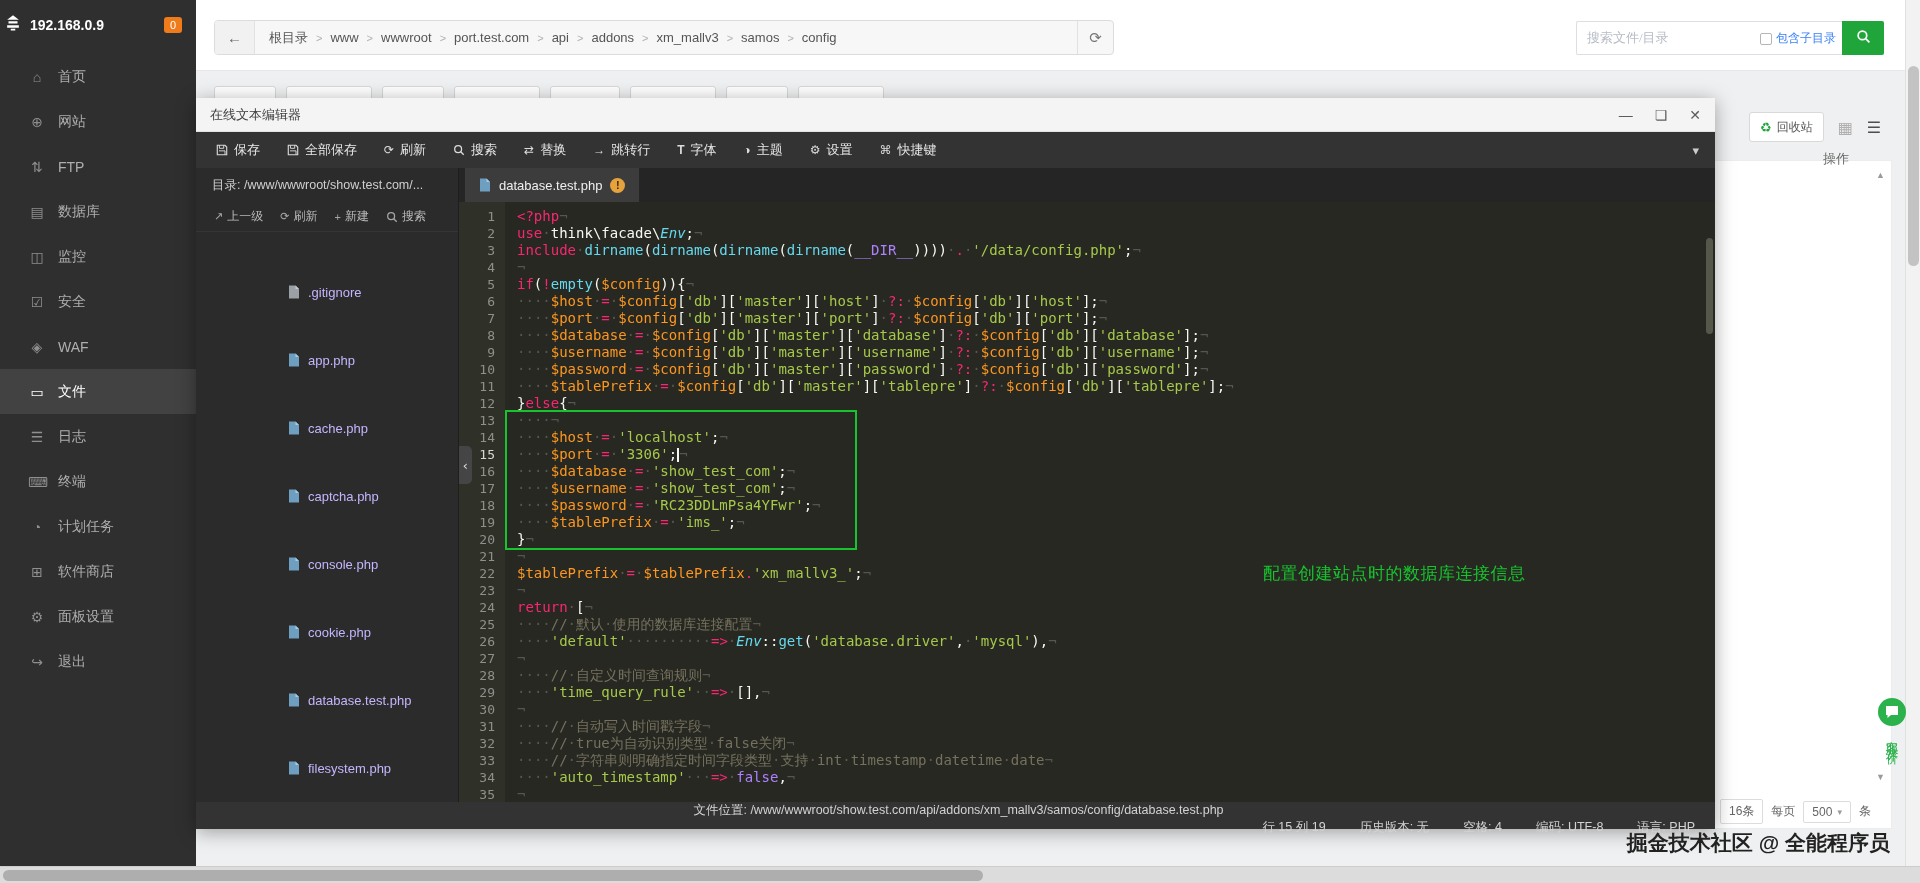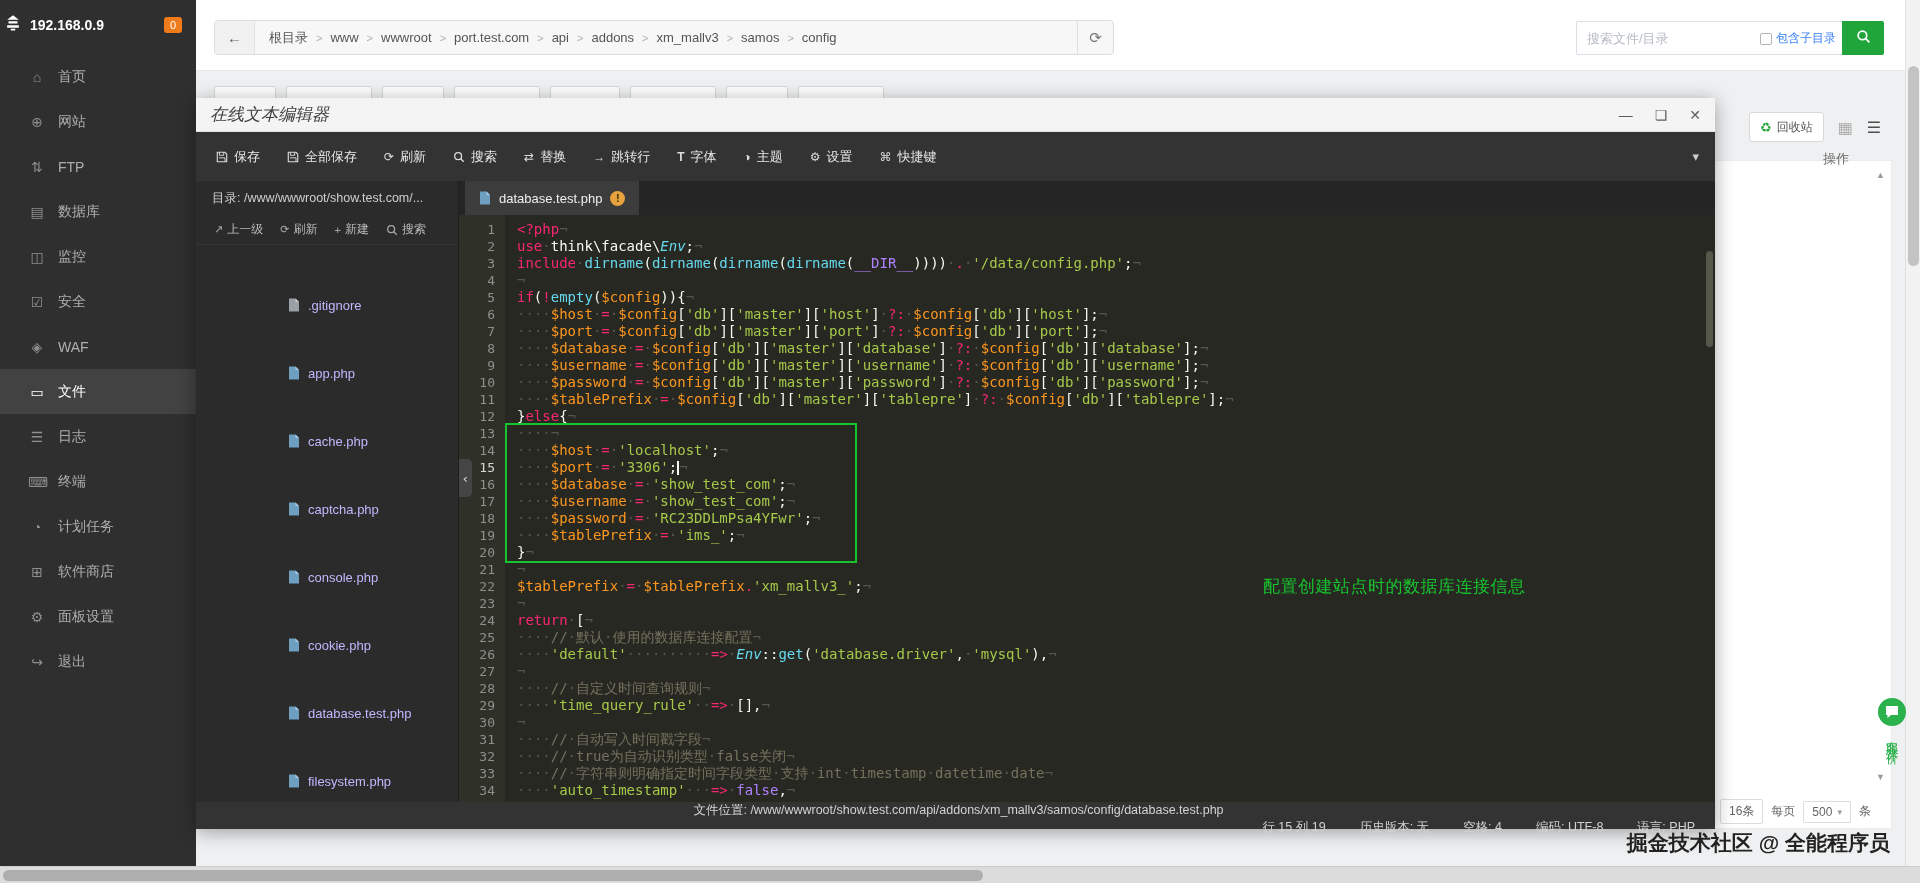--- a/index.html
+++ b/index.html
@@ -27,21 +27,21 @@
     border:1px solid #dcdcdc; border-radius:4px; overflow:hidden; }
   .tb-back { width:40px; border-right:1px solid #e1e1e1; display:flex; align-items:center; justify-content:center;
     color:#666; font-size:15px; cursor:pointer; background:#f1f1f1; }
   .crumbs { flex:1; display:flex; align-items:center; padding-left:14px; gap:8px; font-size:13px; color:#555; }
   .crumbs .sep { color:#b0b0b0; font-size:11px; }
   .crumbs .crumb { cursor:pointer; }
   .crumb-refresh { width:36px; border-left:1px solid #e1e1e1; display:flex; align-items:center; justify-content:center;
     color:#777; font-size:15px; cursor:pointer; }
   .searchbox { position:absolute; left:1380px; top:21px; display:flex; }
   .searchbox input { width:266px; height:34px; border:1px solid #dcdfe6; border-right:none; border-radius:2px 0 0 2px;
-    padding:0 96px 0 10px; font-size:13px; color:#333; outline:none; font-family:Liberation Sans, sans-serif; }
+    padding:0 96px 0 10px; font-size:13px; color:#333; outline:none; font-family:Liberation Serif, serif; }
   .searchbox input::placeholder { color:#b6bbc4; }
   .sub-check { position:absolute; right:48px; top:9px; display:flex; align-items:center; gap:4px; font-size:12px; color:#3b82f6; cursor:pointer; }
   .cb { width:12px; height:12px; border:1px solid #b5b5b5; background:#fff; border-radius:2px; display:inline-block; }
   .search-btn { width:42px; height:34px; background:#20a53a; border:none; border-radius:0 2px 2px 0; color:#fff;
     display:flex; align-items:center; justify-content:center; cursor:pointer; }
   
   .bg-buttons { position:absolute; top:86px; left:18px; display:flex; gap:10px; }
   .bg-buttons .ghostbtn { height:30px; background:#fff; border:1px solid #d8d8d8; border-radius:3px; }
   .right-panel { position:absolute; left:1210px; top:160px; width:486px; height:669px; background:#fff; border:1px solid #ececec; }
   .rp-top { position:absolute; left:1553px; top:112px; display:flex; align-items:center; gap:14px; }
@@ -53,24 +53,24 @@
   .ops-header { position:absolute; left:1600px; top:150px; width:80px; text-align:center; font-size:13px; color:#666; }
   .rp-arrow { position:absolute; left:1680px; font-size:9px; color:#9a9a9a; cursor:pointer; }
   .rp-pager { position:absolute; left:1524px; top:799px; display:flex; align-items:center; gap:8px; font-size:12px; color:#666; }
   .pg-box { border:1px solid #dcdcdc; background:#fff; border-radius:2px; padding:3px 8px; }
   .pg-select { display:flex; align-items:center; gap:5px; cursor:pointer; }
   .pg-caret { font-size:9px; color:#999; }
   
   .modal { position:absolute; left:196px; top:98px; width:1519px; height:731px; background:#272822;
     box-shadow:0 3px 18px rgba(0,0,0,.35); z-index:10; display:flex; flex-direction:column; }
   .m-head { height:34px; background:#f4f4f4; border-bottom:1px solid #e2e2e2; display:flex; align-items:center; padding:0 14px; }
-  .m-title { font-size:17px; color:#404040;font-style:italic; }
+  .m-title { font-size:13px; color:#404040; }
   .m-ctls { margin-left:auto; display:flex; gap:22px; }
   .m-ctl { color:#5c5c5c; font-size:14px; cursor:pointer; line-height:1; }
-  .m-toolbar { height:49px; background:#333; display:flex; align-items:center; gap:27px; padding-left:20px; }
+  .m-toolbar { height:36px; background:#333; display:flex; align-items:center; gap:27px; padding-left:20px; }
   .tbtn { color:#e8e8e8; font-size:13px; display:flex; align-items:center; gap:6px; cursor:pointer; }
   .tic { display:inline-flex; align-items:center; font-size:12px; color:#dcdcdc; }
   .m-caret { margin-left:auto; padding-right:16px; color:#ccc; font-size:13px; cursor:pointer; }
   .m-body { flex:1; display:flex; min-height:0; }
   
   .fpanel { width:263px; background:#2b2b2b; border-right:1px solid #1e1e1e; display:flex; flex-direction:column; }
   .fp-dir { height:34px; line-height:34px; padding-left:16px; color:#cfcfcf; font-size:12.5px; white-space:nowrap; overflow:hidden; }
   .fp-actions { height:30px; display:flex; align-items:center; gap:17px; padding-left:18px; border-bottom:1px solid #353535; }
   .fp-act { display:flex; align-items:center; gap:4px; color:#b9b9b9; font-size:12px; cursor:pointer; }
   .fp-act .fa-ic { font-size:11px; display:inline-flex; color:#a5a5a5; }

